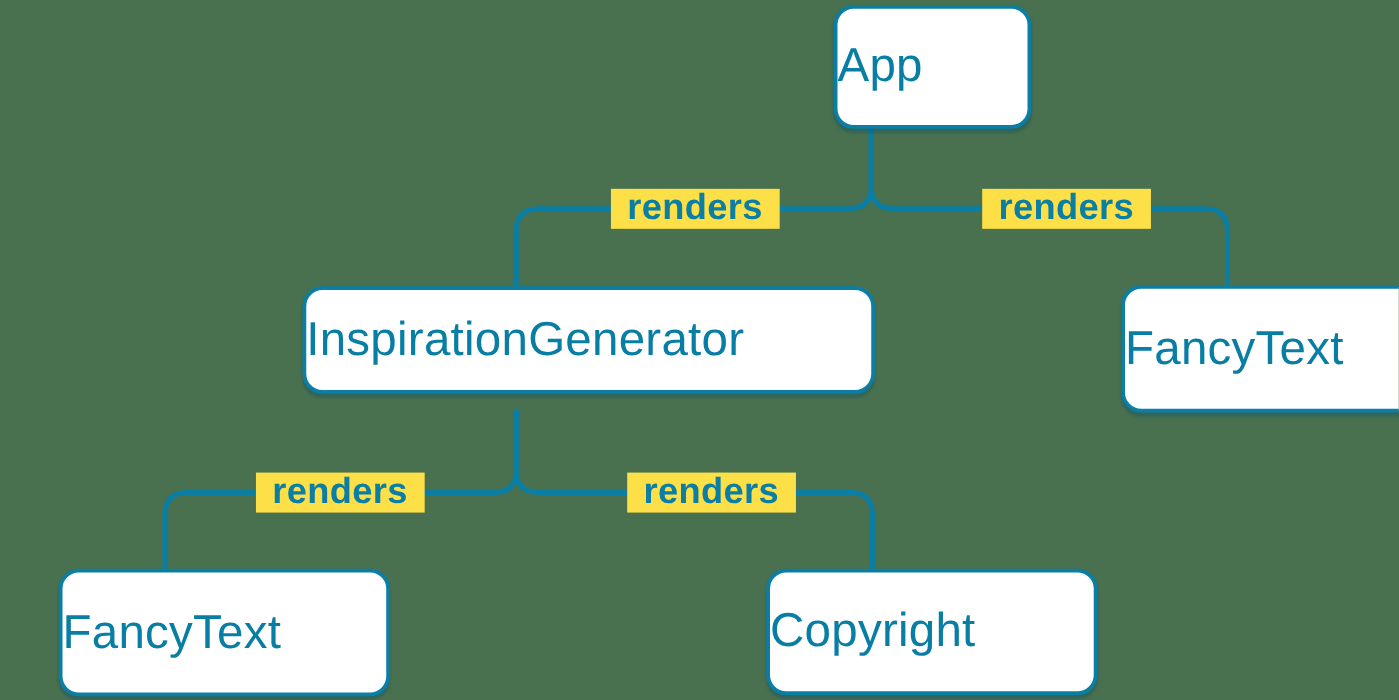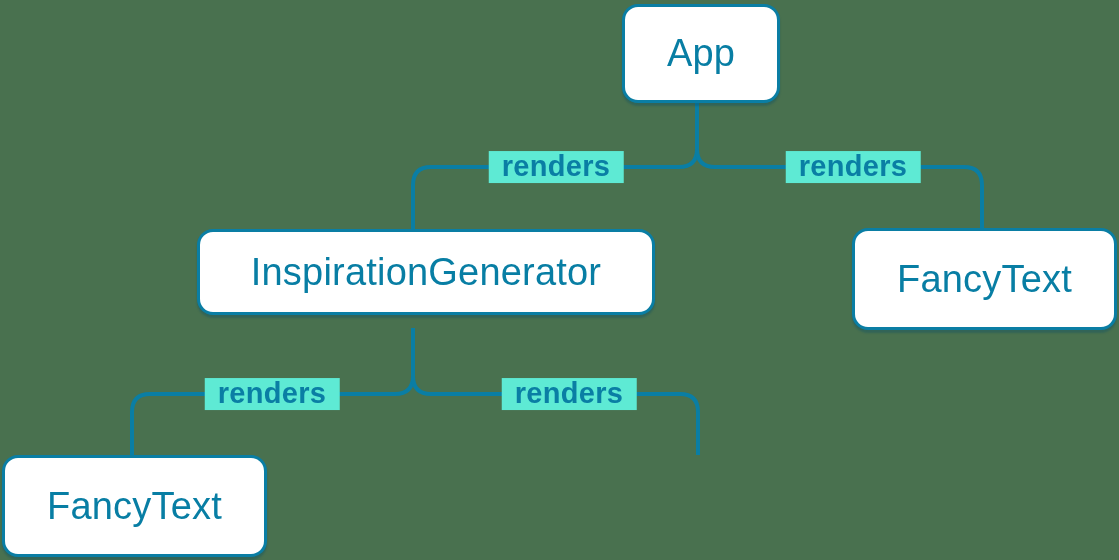--- a/index.html
+++ b/index.html
@@ -31,34 +31,35 @@
     stroke-width: 4;
   }
   .node {
     position: absolute;
     background: #FFFFFF;
     border: 3px solid #0A7EA4;
     border-radius: 16px;
     box-sizing: border-box;
     display: flex;
     align-items: center;
-    justify-content: center;
+    justify-content: flex-start;
     box-shadow: 0 3px 2px rgba(9, 76, 102, 0.35);
+    margin-left: 45px;
   }
   .node-label {
     color: #087EA4;
     font-size: 38px;
     font-weight: 400;
     letter-spacing: 0.2px;
     white-space: nowrap;
   }
   .edge-label {
     position: absolute;
     transform: translate(-50%, -50%);
-    background: #5eead4;
+    background: #fde047;
     color: #0A7EA4;
     font-size: 29px;
     font-weight: 700;
     letter-spacing: 0.3px;
     padding: 0 13px;
     white-space: nowrap;
     line-height: 1.1;
   }
 </style>
 </head>
@@ -87,14 +88,17 @@
   </div>
 
   <div class="node" style="left:852px; top:228px; width:265px; height:102px;">
     <span class="node-label">FancyText</span>
   </div>
 
   <div class="node" style="left:2px; top:455px; width:265px; height:102px;">
     <span class="node-label">FancyText</span>
   </div>
 
+  <div class="node" style="left:568px; top:455px; width:265px; height:101px;">
+    <span class="node-label">Copyright</span>
+  </div>
 
 </div>
 
 </body></html>

